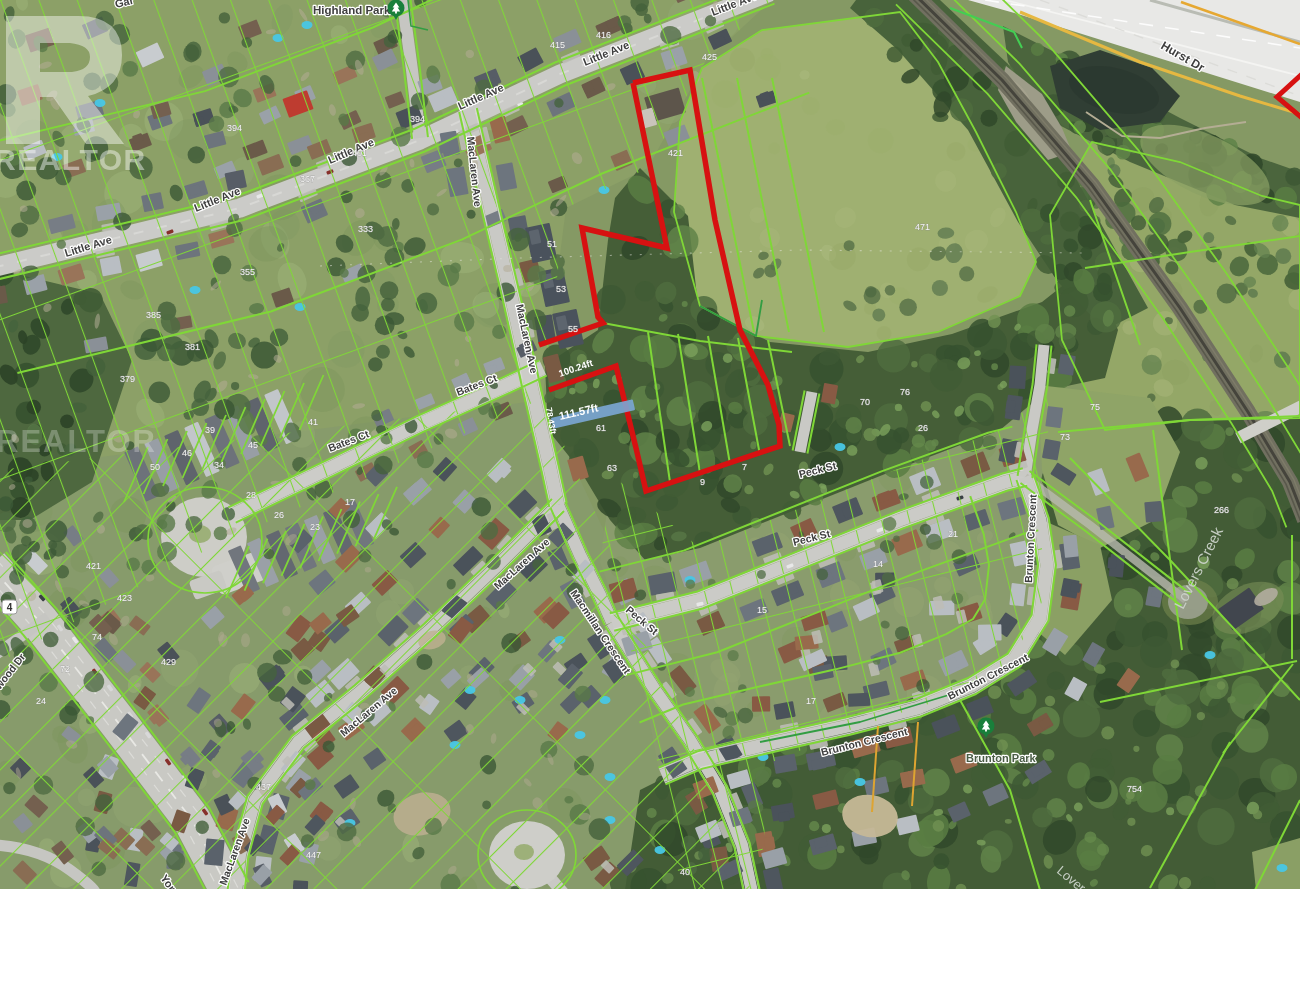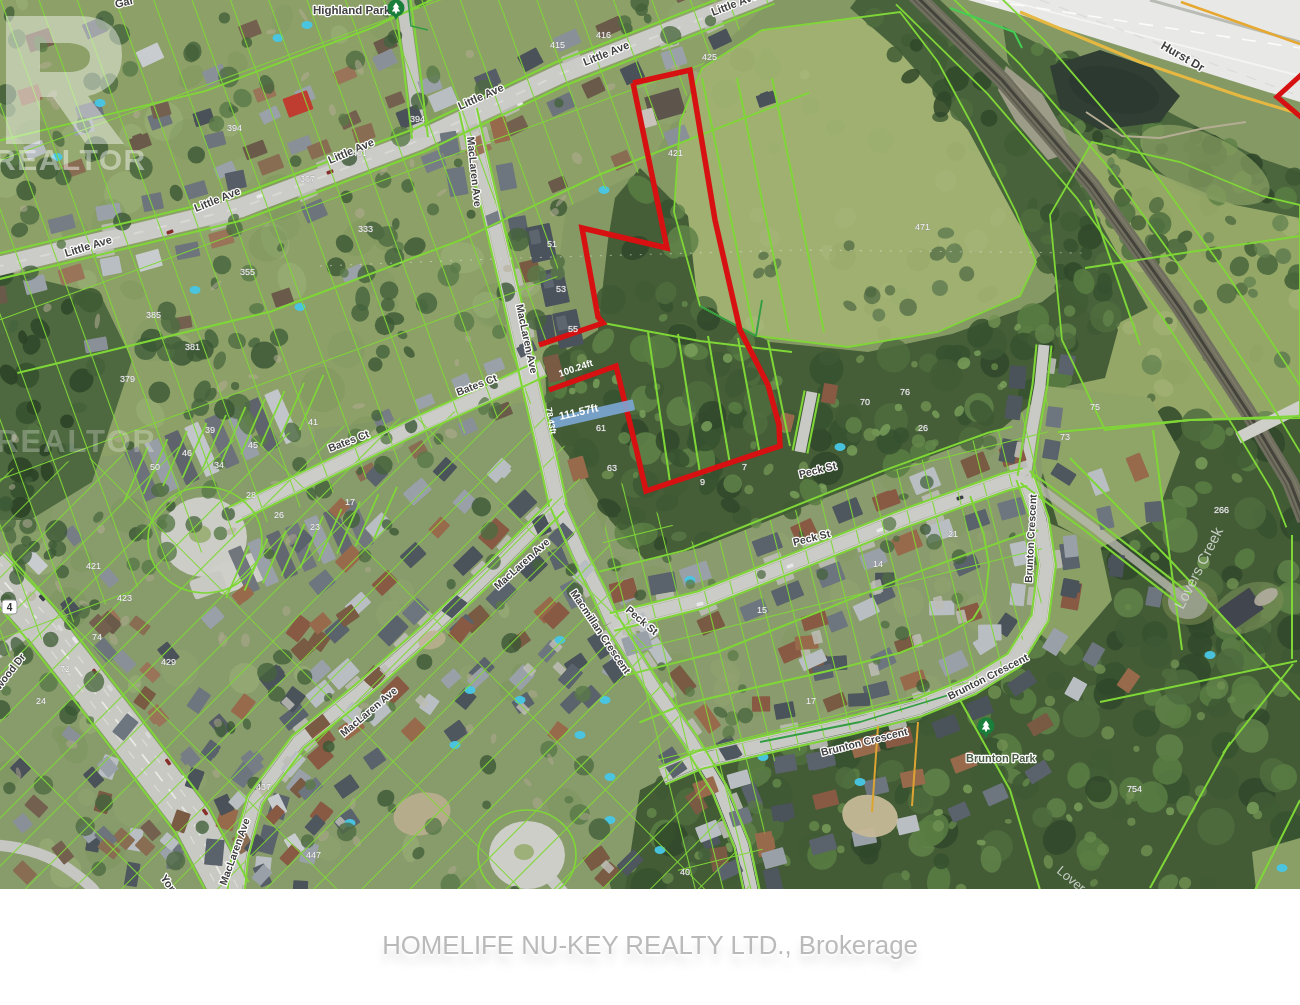--- a/index.html
+++ b/index.html
@@ -2205,17 +2205,13 @@
 <g fill="#ffffff" opacity="0.44">
 <path fill-rule="evenodd" d="M6,16 H78 Q122,16 122,55 Q122,88 88,96 L124,144 H86 L53,97 H40 V144 H6 Z M40,43 V72 H72 Q90,70 90,57 Q90,45 70,43 Z"></path>
 <text x="-6" y="170" font-family="Liberation Sans, sans-serif" font-size="30" font-weight="700" letter-spacing="1.5">REALTOR</text>
 </g>
 
 <text x="-4" y="452" font-family="Liberation Sans, sans-serif" font-size="31" font-weight="700" letter-spacing="2" fill="#ffffff" opacity="0.26">REALTOR</text>
 </svg>
 
 <div class="footer"></div>
 
-<div class="wm">
-      <div class="ghost">HOMELIFE NU-KEY REALTY LTD., Brokerage</div>
-      <div class="main">HOMELIFE NU-KEY REALTY LTD., Brokerage</div>
-    </div>
 </div>
 
 </body></html>

